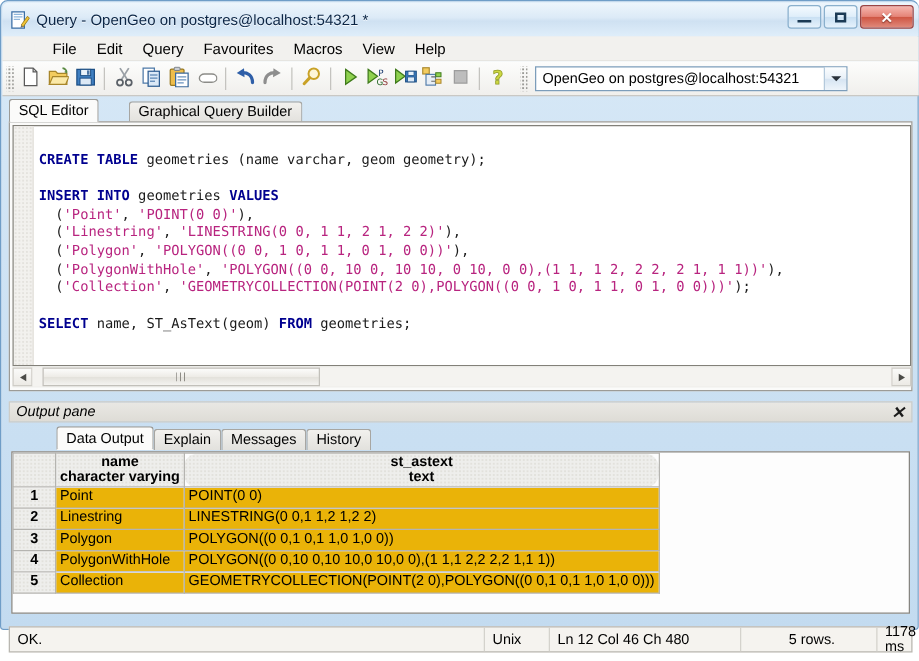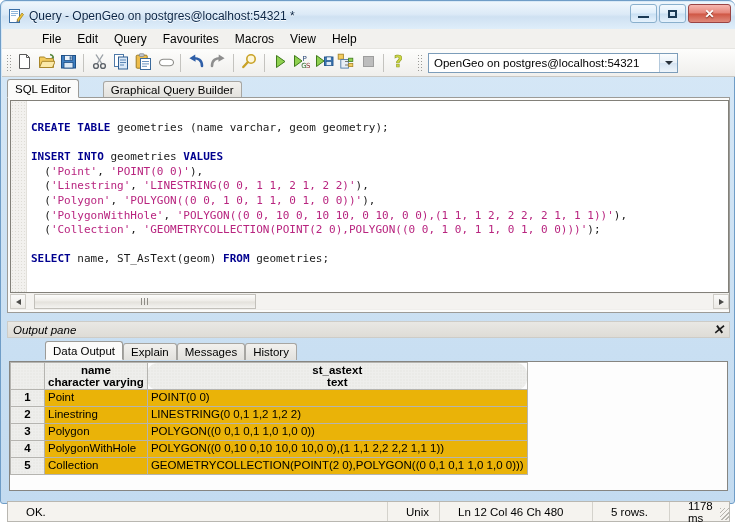--- a/index.html
+++ b/index.html
@@ -297,29 +297,29 @@
     position: absolute; left: 6px; top: 500px;
     width: 723px; height: 21px;
     background: #f5f3ef;
     border: 1px solid #b9b7b1;
     box-sizing: border-box;
     display: flex; align-items: stretch;
     font-size: 11.5px;
   }
   .sb-cell {
     display: flex; align-items: center;
-    padding-left: 18px;
+    padding-left: 6px;
     border-right: 1px solid #d4d2cc;
     box-sizing: border-box;
     color: #000;
   }
   #sb-msg   { flex: 0 0 380px; }
   #sb-unix  { flex: 0 0 52px; }
   #sb-pos   { flex: 0 0 153px; }
-  #sb-rows  { flex: 0 0 77px; }
+  #sb-rows  { flex: 0 0 77px; margin-left: 32px; }
   #sb-time  { flex: 1 1 auto; border-right: none; }
   #sb-resize {
     width: 12px; align-self: flex-end; height: 12px; margin-bottom: 1px;
     background-image: repeating-linear-gradient(135deg, #a8a6a0 0 1px, transparent 1px 3px);
     opacity: .8;
   }
 </style>
 </head>
 <body>
 

